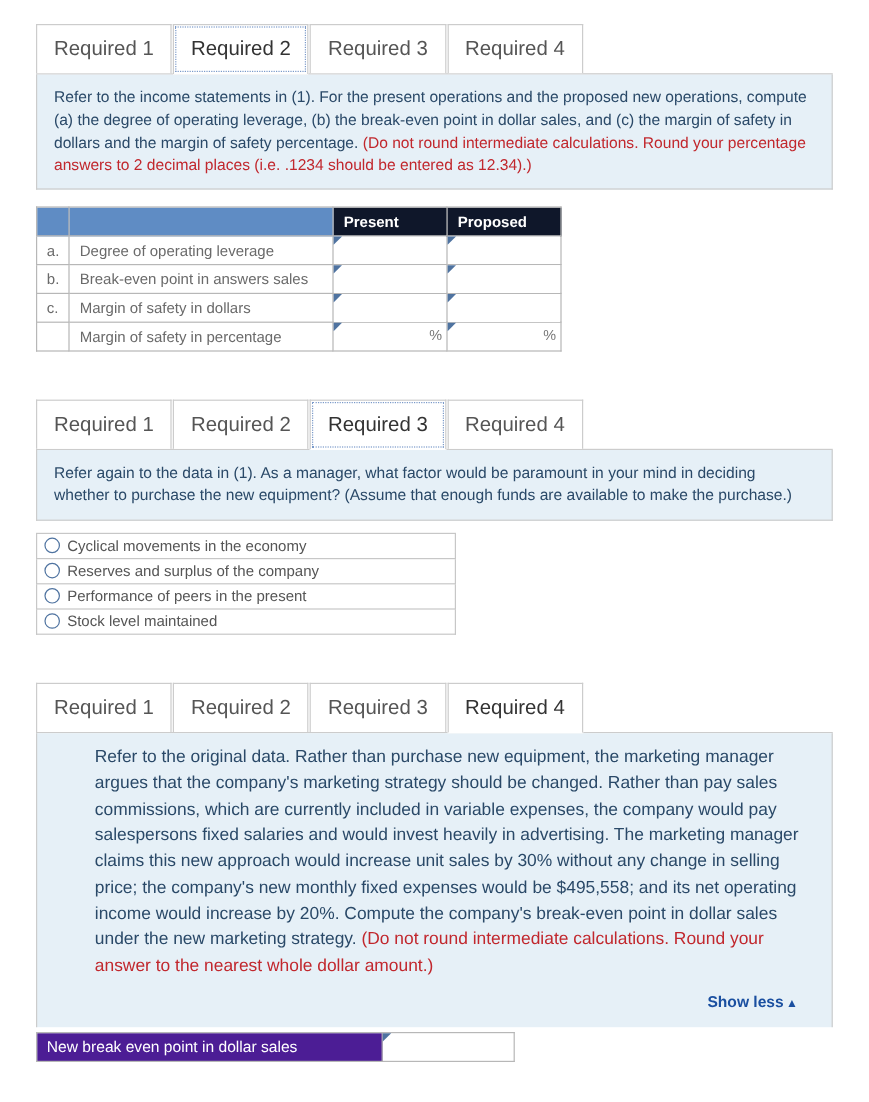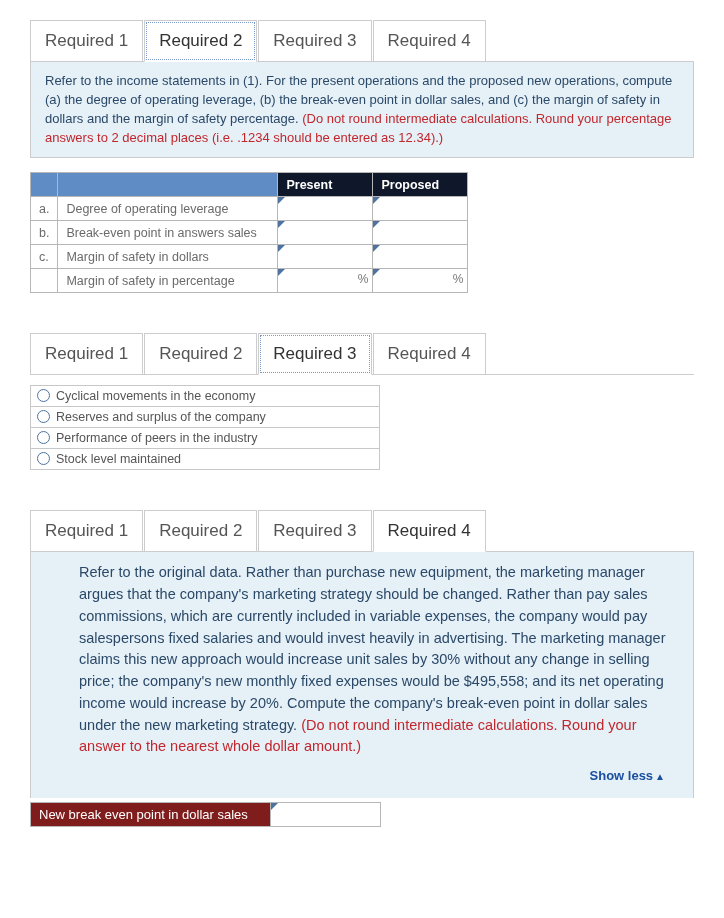--- a/index.html
+++ b/index.html
@@ -23,21 +23,21 @@
   .cell-input { width: 100%; height: 100%; border: none; padding: 2px 20px 2px 6px; font-size: 12px; background: transparent; }
   .pct-suffix { position: absolute; right: 4px; top: 3px; color: #777; font-size: 12px; pointer-events:none; }
   .notch { position: absolute; top: 0; left: 0; width: 0; height: 0; border-top: 7px solid #4f73a0; border-right: 7px solid transparent; }
   .options { margin-top: 10px; }
   .opt-row { display: flex; align-items: flex-start; border: 1px solid #c7c7c7; border-top: none; padding: 3px 6px; width: 350px; font-size: 12.5px; color: #555; }
   .opt-row:first-child { border-top: 1px solid #c7c7c7; }
   .radio-empty { width: 13px; height: 13px; border: 1.5px solid #4f73a0; border-radius: 50%; margin-right: 6px; flex-shrink: 0; }
   .showless { text-align: right; padding: 8px 14px 8px 0; color: #1a4fa0; font-weight: bold; font-size: 13px; cursor: pointer; }
   .showless .caret-up { font-size: 10px; margin-left: 2px; }
   .bottom-table { border-collapse: collapse; margin-top: 4px; }
-  .bottom-table th { background: #7f1d1d; color: #fff; font-weight: normal; border: 1px solid #b7b7b7; padding: 4px 8px; text-align: left; width: 240px; font-size: 13px; }
+  .bottom-table th { background: #4c1d95; color: #fff; font-weight: normal; border: 1px solid #b7b7b7; padding: 4px 8px; text-align: left; width: 288px; font-size: 13px; }
   .bottom-table td { border: 1px solid #b7b7b7; width: 110px; position: relative; padding:0; }
   .prompt4 { font-size: 14.5px; line-height: 1.5; padding-left: 48px; }
   .tabstrip-wrap { position: relative; }
 </style>
 </head>
 <body>
 
 <div class="section">
   <div class="tabstrip-wrap">
     <div class="tabs">
@@ -88,32 +88,35 @@
     </table>
 </div>
 
 <div class="section">
   <div class="tabs">
     <div class="tab inactive">Required 1</div>
     <div class="tab inactive">Required 2</div>
     <div class="tab active sel-dotted">Required 3</div>
     <div class="tab inactive">Required 4</div>
   </div>
+  <div class="prompt">
+    <span>Refer again to the data in (1). As a manager, what factor would be paramount in your mind in deciding whether to purchase the new equipment? (Assume that enough funds are available to make the purchase.)</span>
+  </div>
   <div class="options">
     <div class="opt-row">
         <span class="radio-empty"></span>
         <span>Cyclical movements in the economy</span>
       </div>
     <div class="opt-row">
         <span class="radio-empty"></span>
         <span>Reserves and surplus of the company</span>
       </div>
     <div class="opt-row">
         <span class="radio-empty"></span>
-        <span>Performance of peers in the industry</span>
+        <span>Performance of peers in the present</span>
       </div>
     <div class="opt-row">
         <span class="radio-empty"></span>
         <span>Stock level maintained</span>
       </div>
   </div>
 </div>
 
 <div class="section" style="margin-bottom:0">
   <div class="tabs">

